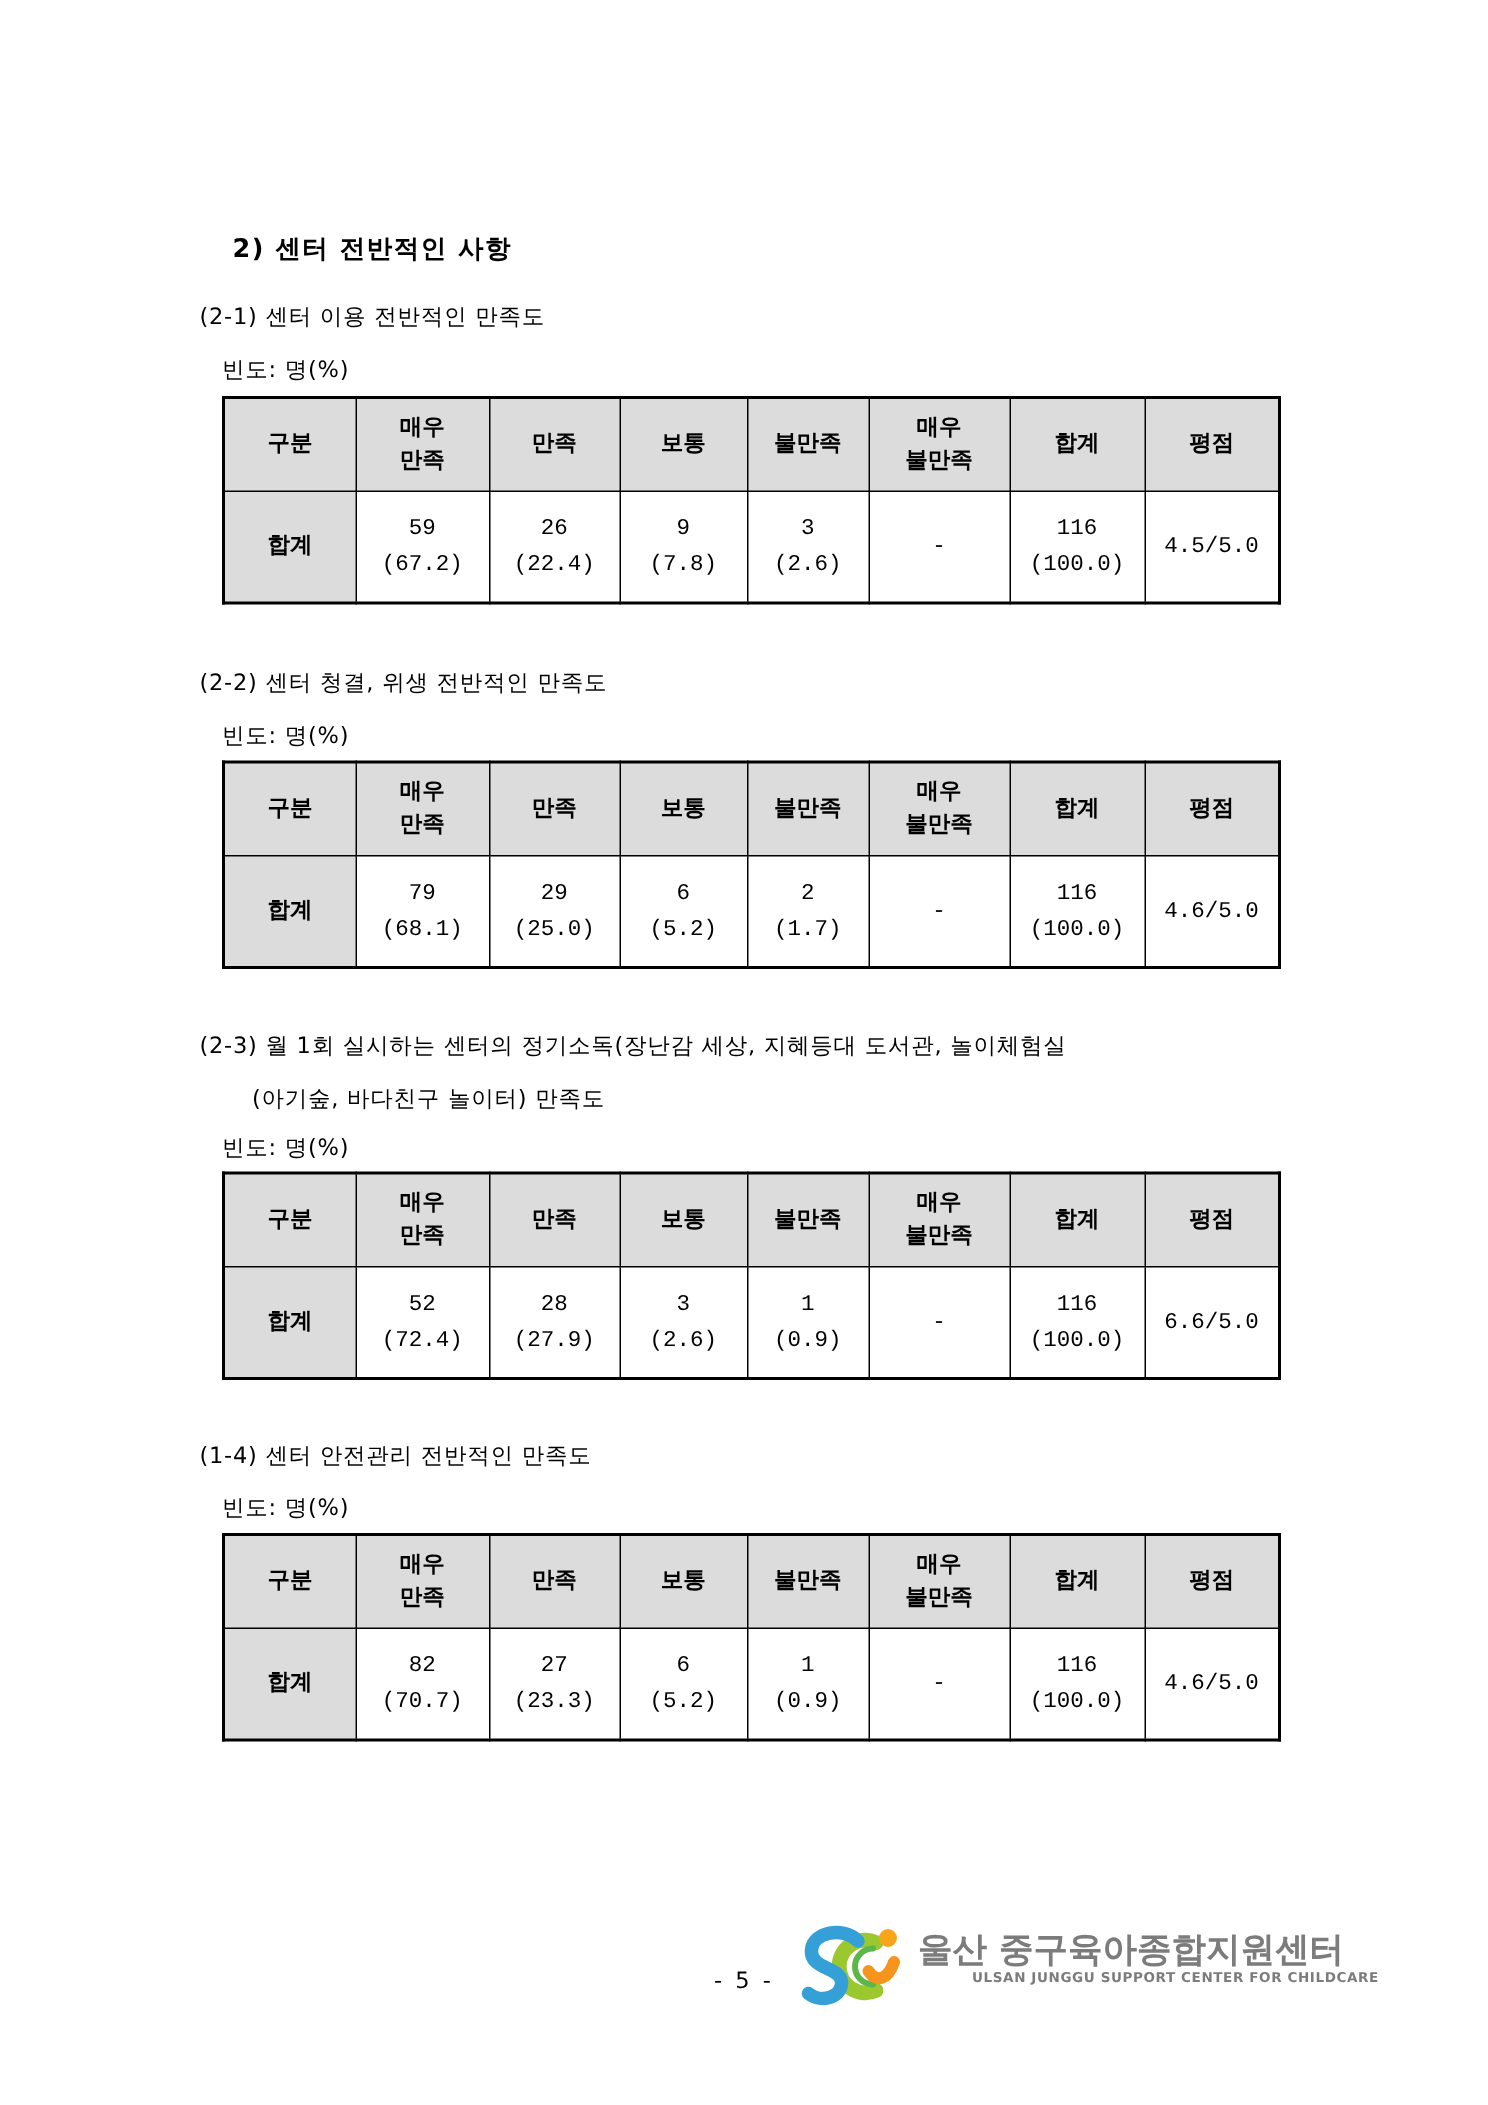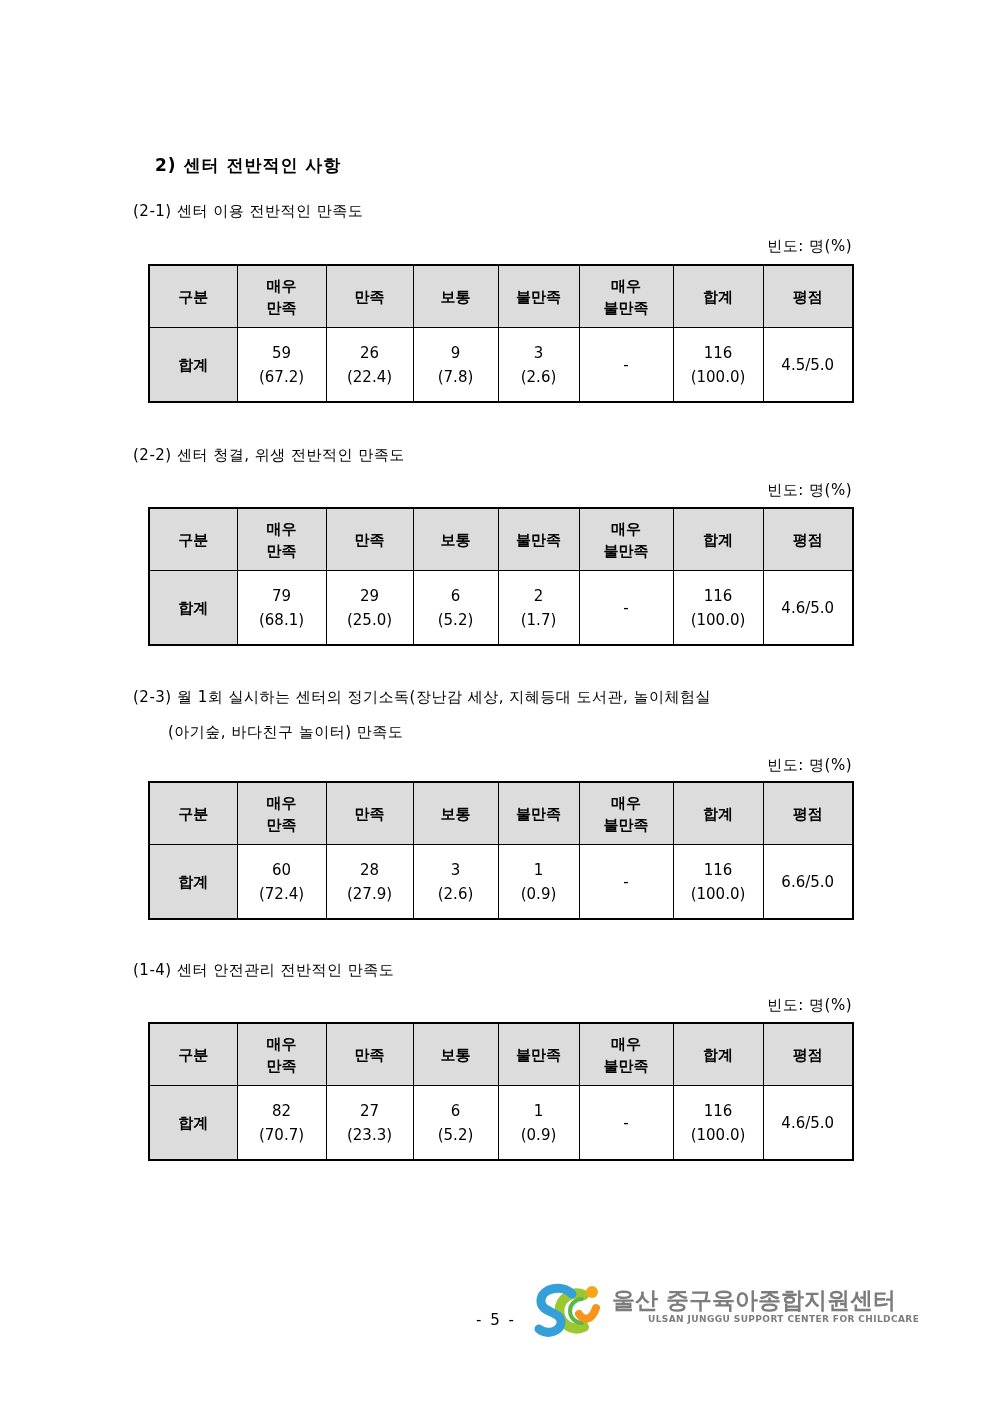--- a/index.html
+++ b/index.html
@@ -26,29 +26,29 @@
     white-space:nowrap;
   }
   .caption2{
     left:168px;
     font-size:15px;
     letter-spacing:0.5px;
     white-space:nowrap;
   }
   .freq{
     left:148px;width:704px;
-    text-align:right;
     font-size:15px;
     letter-spacing:0.5px;
   }
   table.sat{
     border-collapse:collapse;
     table-layout:fixed;
     width:704px;
     border:2px solid #000;
+    font-family:Liberation Mono, monospace;
   }
   table.sat th, table.sat td{
     border:1px solid #000;
     text-align:center;
     vertical-align:middle;
     padding:0;
     font-size:15px;
   }
   table.sat thead th{
     background:#dcdcdc;
@@ -217,21 +217,21 @@
       <th>불만족</th>
       <th>매우
 불만족</th>
       <th>합계</th>
       <th>평점</th>
     </tr>
       </thead>
     <tbody>
         <tr>
       <td class="rowlabel">합계</td>
-      <td>60
+      <td>52
 (72.4)</td>
       <td>28
 (27.9)</td>
       <td>3
 (2.6)</td>
       <td>1
 (0.9)</td>
       <td>-</td>
       <td>116
 (100.0)</td>

